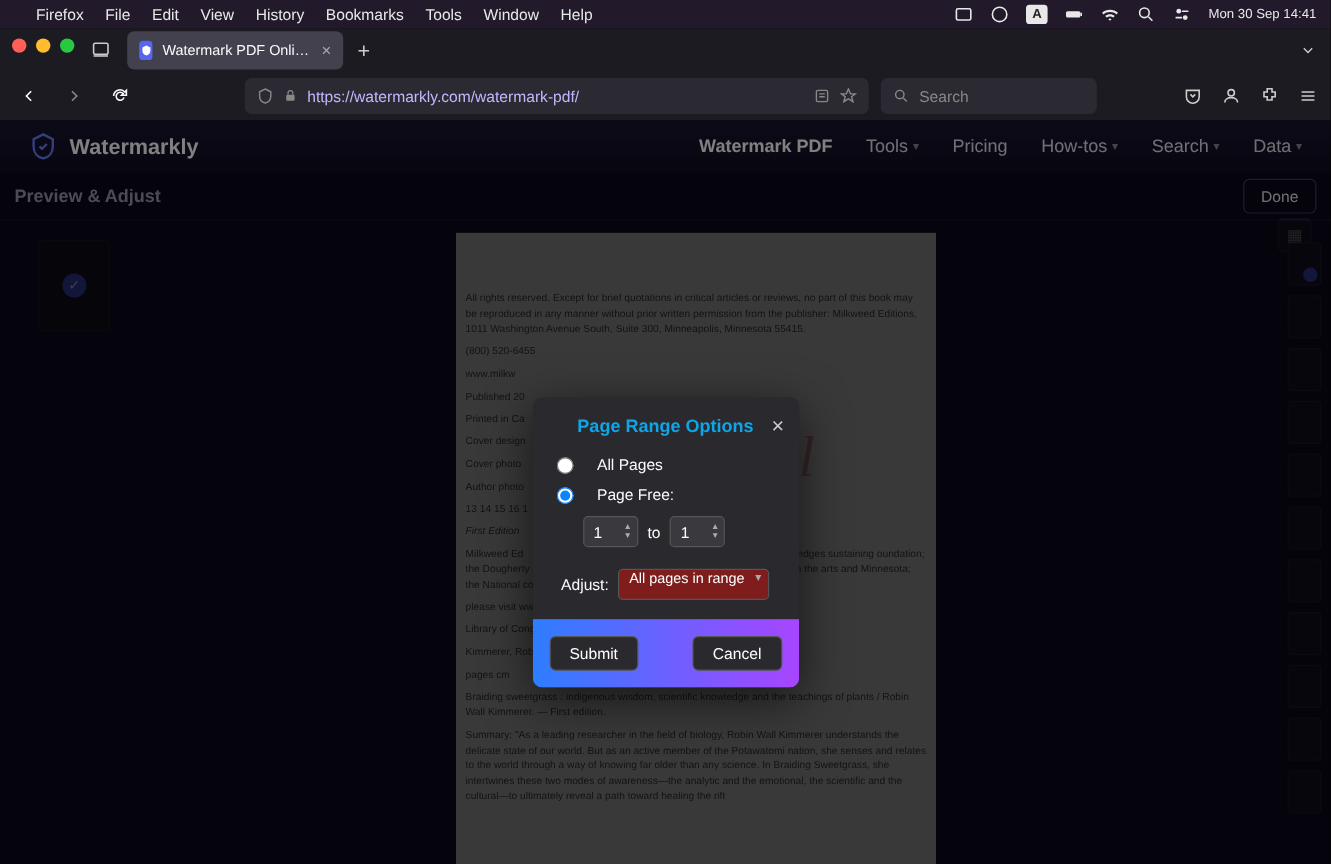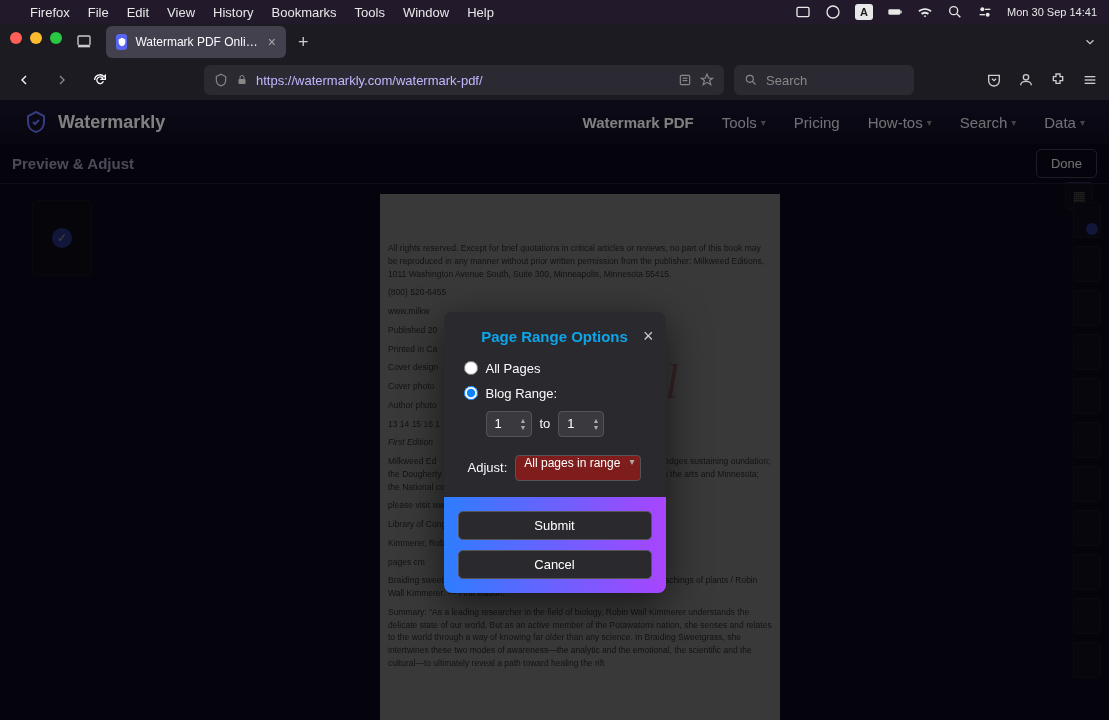--- a/index.html
+++ b/index.html
@@ -72,29 +72,29 @@
 .right-tools { position: absolute; right: 8px; top: -20px; width: 28px; height: 28px; background: #1a1830; border: 1px solid #2a2840; border-radius: 4px; display:flex; align-items:center; justify-content:center; color:#888; font-size:14px; }
 
 
 .modal-overlay { position: absolute; top: 0; left: 0; right: 0; bottom: 0; background: rgba(0,0,0,0.5); display: flex; align-items: center; justify-content: center; }
 .modal { width: 222px; background: #2a2a2e; border-radius: 8px; overflow: hidden; box-shadow: 0 10px 40px rgba(0,0,0,0.6); }
 .modal-header { padding: 16px 16px 12px; display: flex; align-items: center; justify-content: center; position: relative; }
 .modal-header h3 { color: #0ea5e9; font-size: 15px; font-weight: 600; }
 .modal-close { position: absolute; right: 12px; top: 14px; color: #ccc; font-size: 18px; cursor: pointer; background: none; border: none; }
 .modal-body { padding: 4px 20px 16px; color: #fbfbfe; font-size: 13px; }
 .radio-group { display: flex; flex-direction: column; gap: 10px; }
-.radio-row { display: flex; align-items: center; gap: 8px; }
+.radio-row { display: flex; align-items: flex-end; gap: 20px; }
 .radio-row input[type="radio"] { width: 14px; height: 14px; accent-color: #0a84ff; }
 .range-inputs { display: flex; align-items: center; gap: 8px; margin-top: 10px; padding-left: 22px; }
 .spinner { width: 46px; height: 26px; background: #3a3a3e; border: 1px solid #555; border-radius: 4px; display: flex; align-items: center; padding: 0 4px 0 8px; color: #fff; font-size: 13px; position: relative; }
 .spinner .arrows { position: absolute; right: 4px; display: flex; flex-direction: column; font-size: 7px; line-height: 7px; color: #aaa; }
 .subset-row { display: flex; align-items: center; gap: 8px; margin-top: 18px; justify-content: center; }
 .subset-select { height: 26px; background: #7f1d1d; border: 1px solid #555; border-radius: 4px; color: #fff; font-size: 12px; padding: 0 20px 0 8px; position: relative; }
 .subset-select .sel-arrow { position: absolute; right: 6px; font-size: 10px; color: #aaa; }
-.modal-footer { background: linear-gradient(90deg, #2e7dff, #a845ff); padding: 14px; display: flex; justify-content: space-between; gap: 10px; flex-direction: column; }
+.modal-footer { background: linear-gradient(90deg, #2e7dff, #a845ff); padding: 14px; display: flex; justify-content: space-between; gap: 10px; }
 .modal-footer button { background: #2a2a2e; border: 1px solid #555; color: #fff; padding: 6px 16px; border-radius: 5px; font-size: 13px; cursor: pointer; }
 
 .dim { filter: brightness(0.5); }
 .watermark-bg { position:absolute; left:200px; top:160px; font-size:48px; font-style:italic; color:#c04040; opacity:0.5; font-family: serif; }
 
 svg { display: block; }
 </style>
 </head>
 <body>
 
@@ -349,21 +349,21 @@
         <button class="modal-close">×</button>
       </div>
       <div class="modal-body">
         <div class="radio-group">
           <label class="radio-row">
             <input type="radio" name="pr" style="">
             <span>All Pages</span>
           </label>
           <label class="radio-row">
             <input type="radio" name="pr" checked="" style="">
-            <span>Blog Range:</span>
+            <span>Page Free:</span>
           </label>
         </div>
         <div class="range-inputs">
           <div class="spinner">
             <span>1</span>
             <div class="arrows">
                 <span>▲</span>
                 <span>▼</span>
               </div>
           </div>

